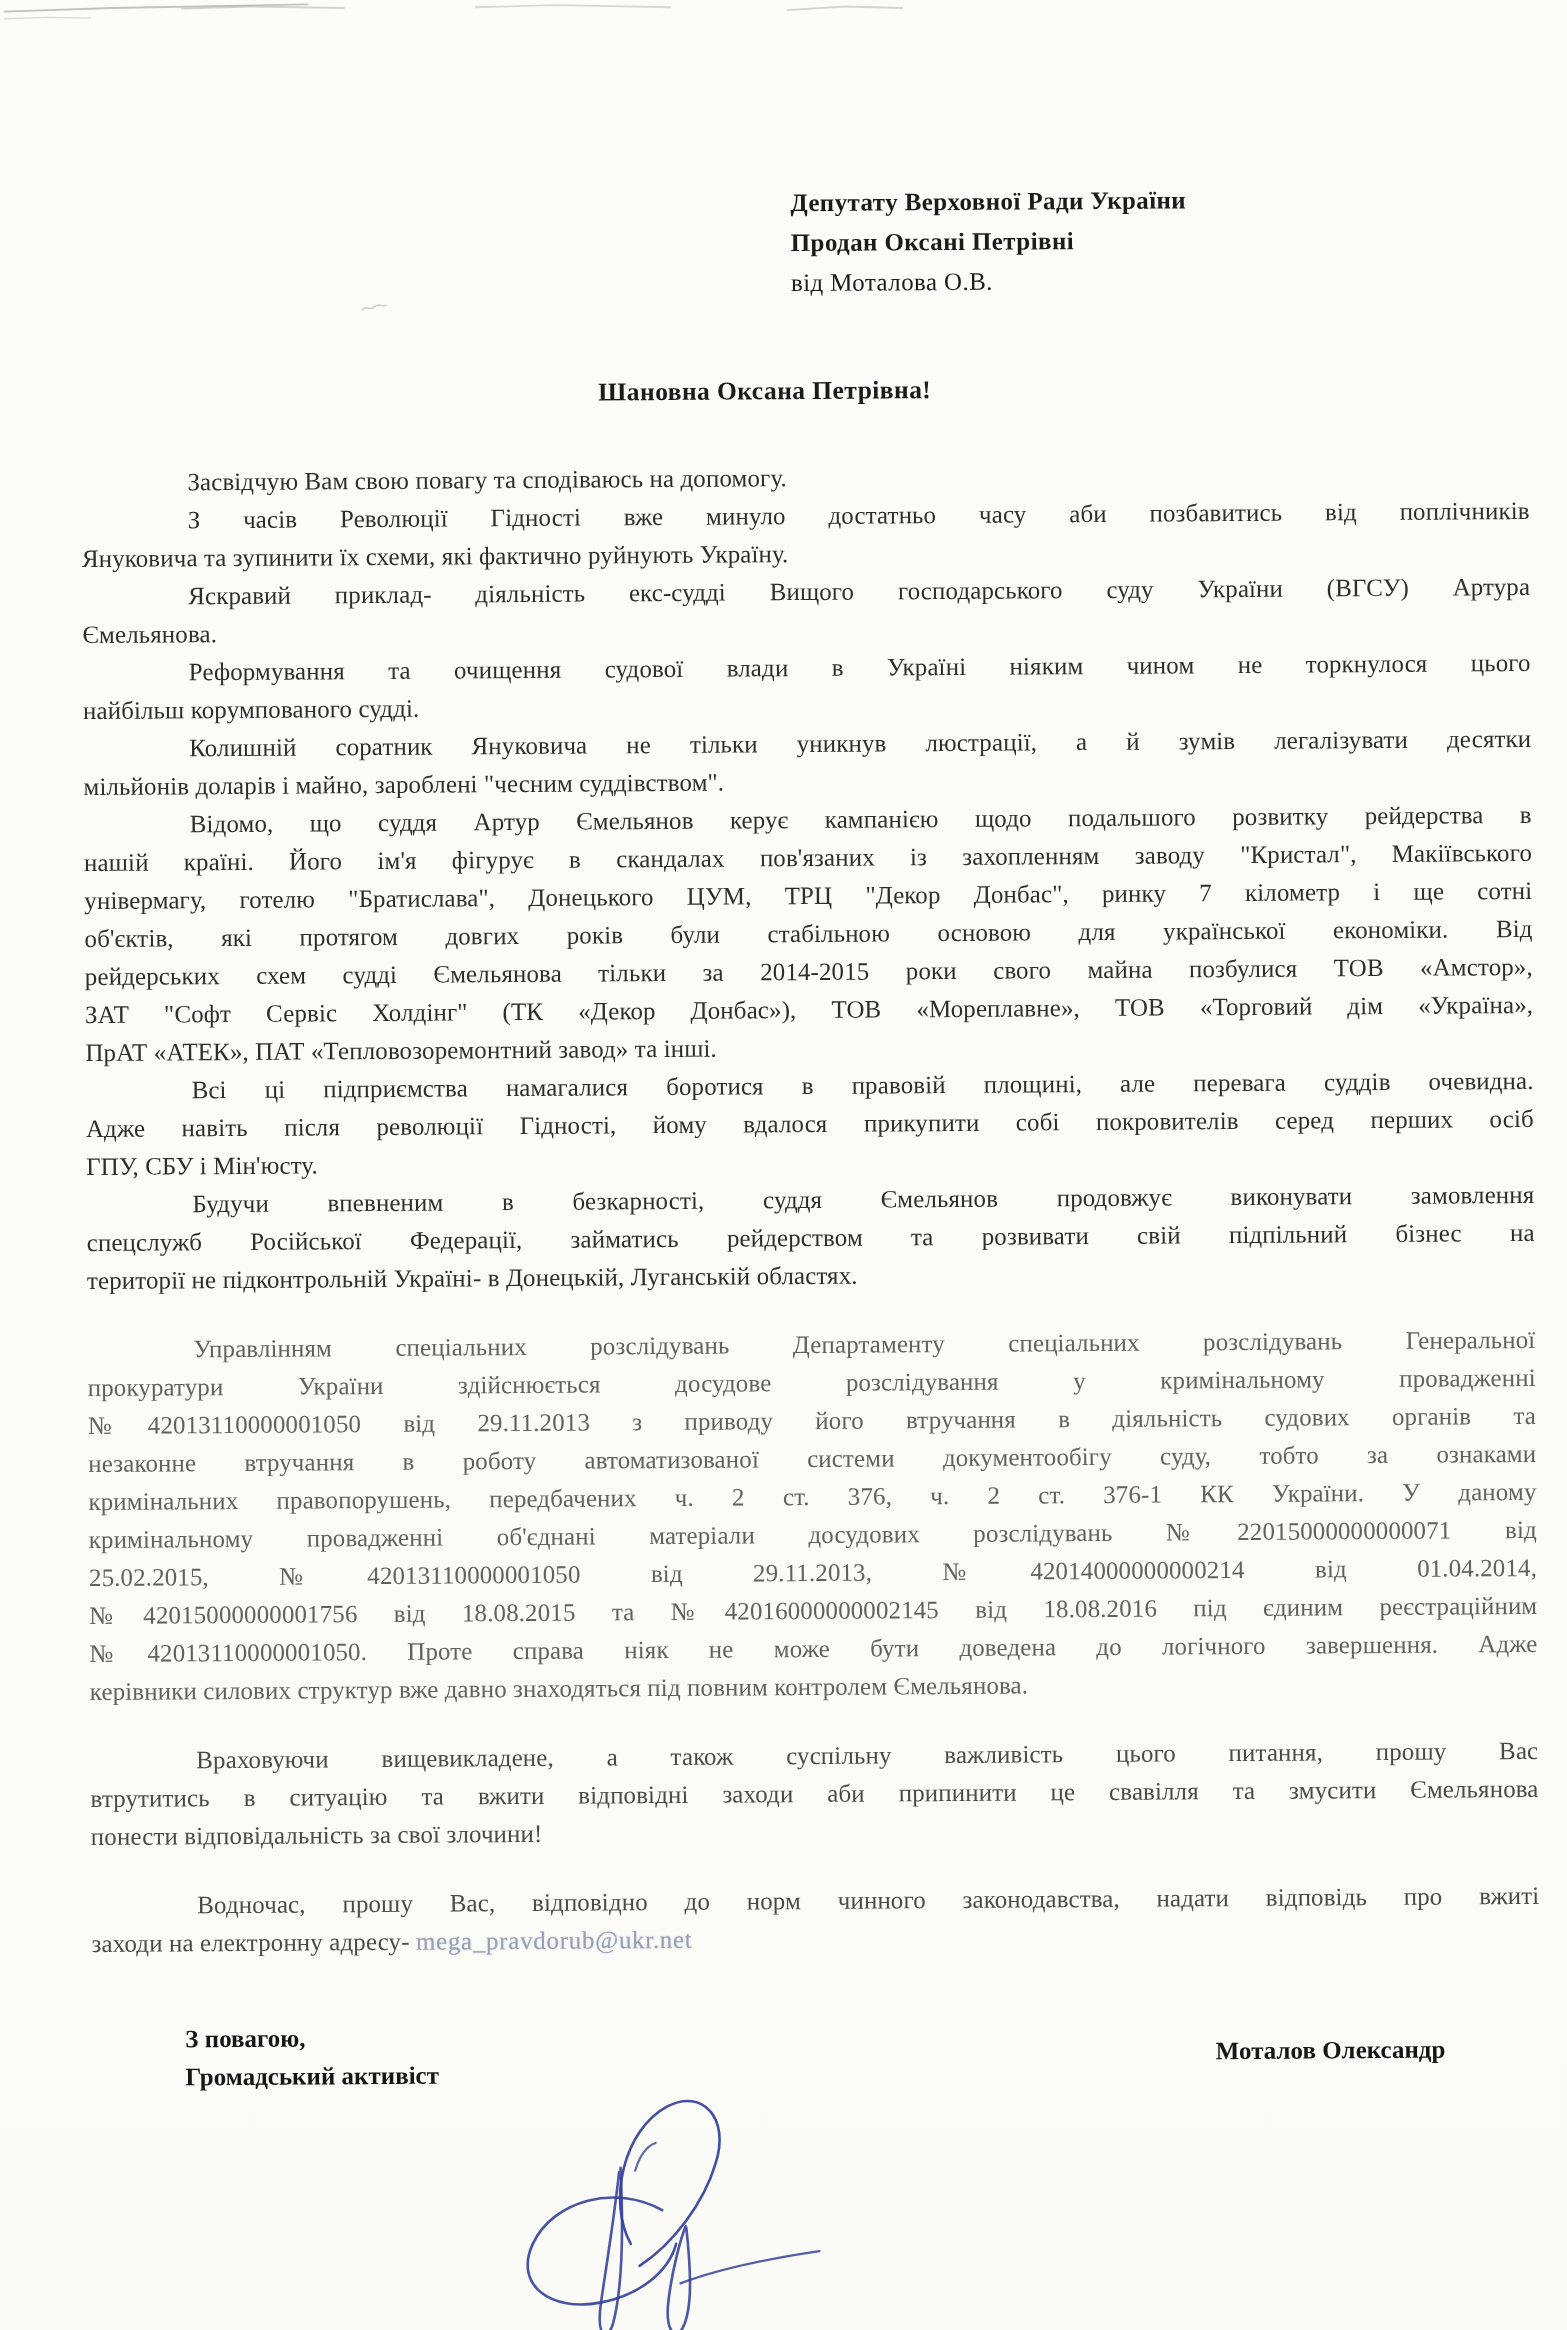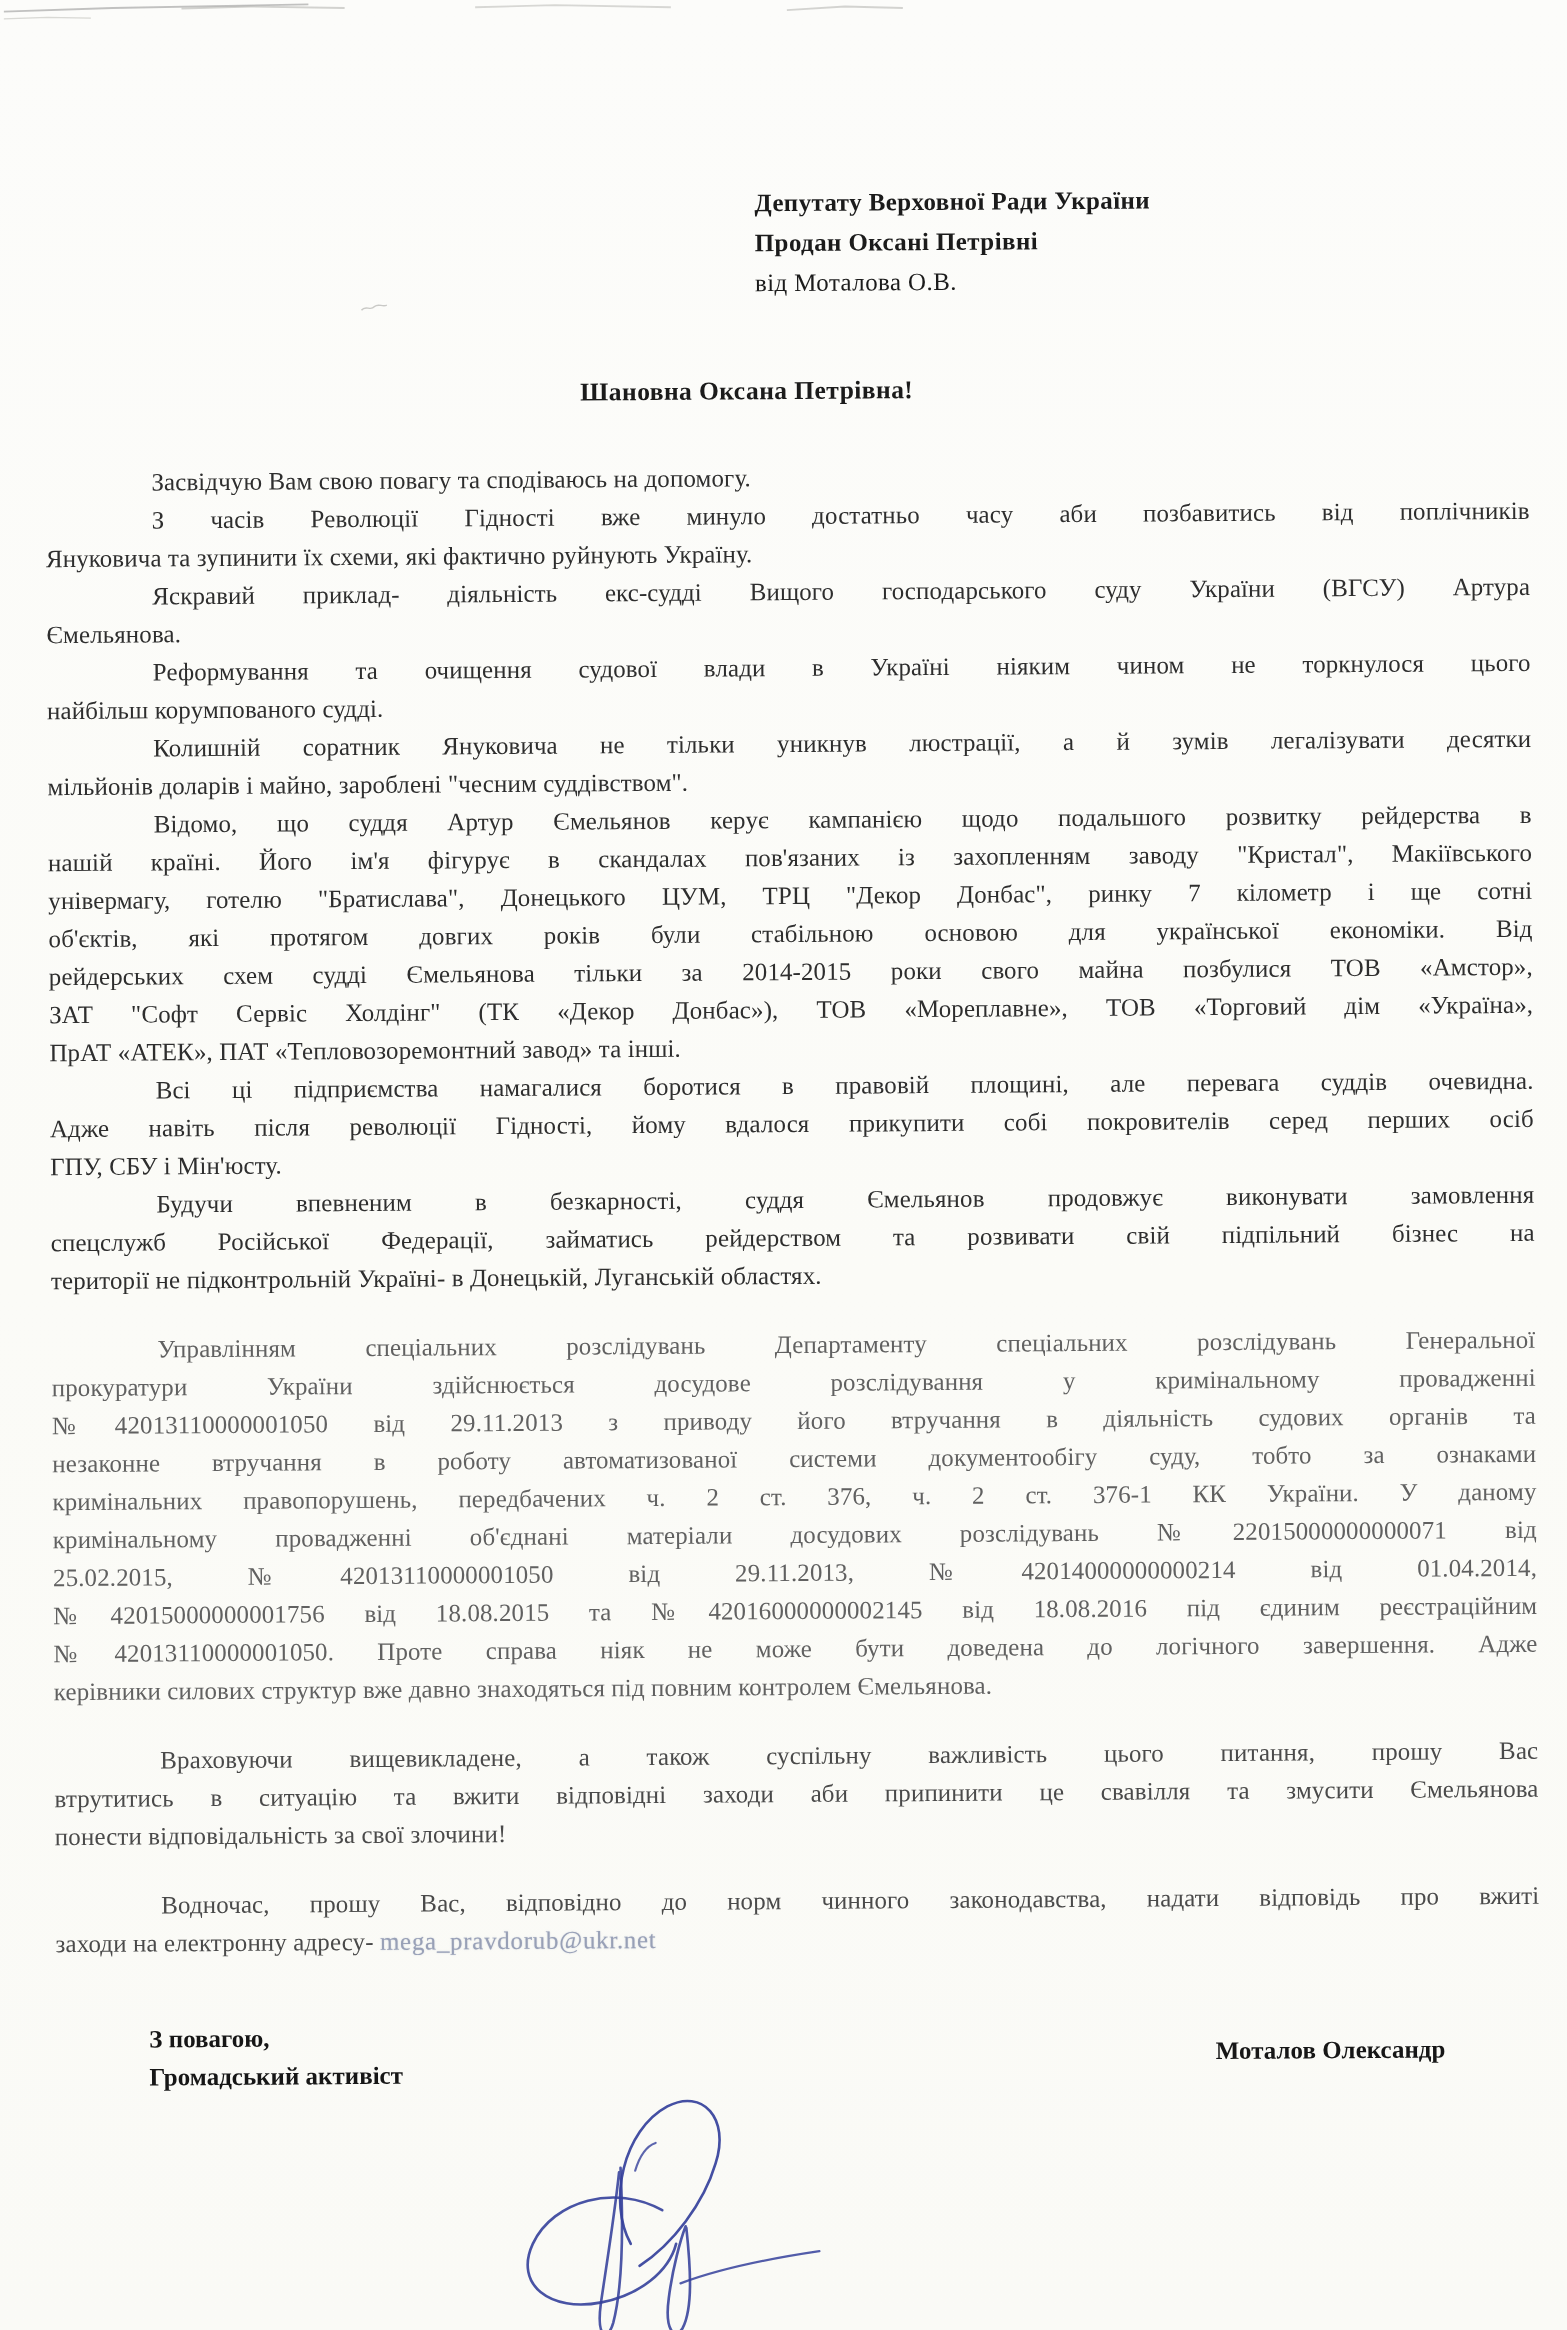--- a/index.html
+++ b/index.html
@@ -7,20 +7,21 @@
     width:1568px;height:2330px;
     background:#fbfbf8;
     overflow:hidden;
     font-family:"Liberation Serif","DejaVu Serif",serif;
     position:relative;
   }
   .page{
     position:absolute;inset:0;
     background:linear-gradient(180deg,#fcfcfa 0%,#fbfbf7 55%,#fafaf6 100%);
     overflow:hidden;
+    padding-left:36px;
   }
   .scan-rotate{
     transform:rotate(-0.4deg);
     transform-origin:50% 0;
     padding:183px 42px 0 42px;
   }
   
   .recipient{
     margin-left:711px;
     font-size:25px;line-height:40px;

